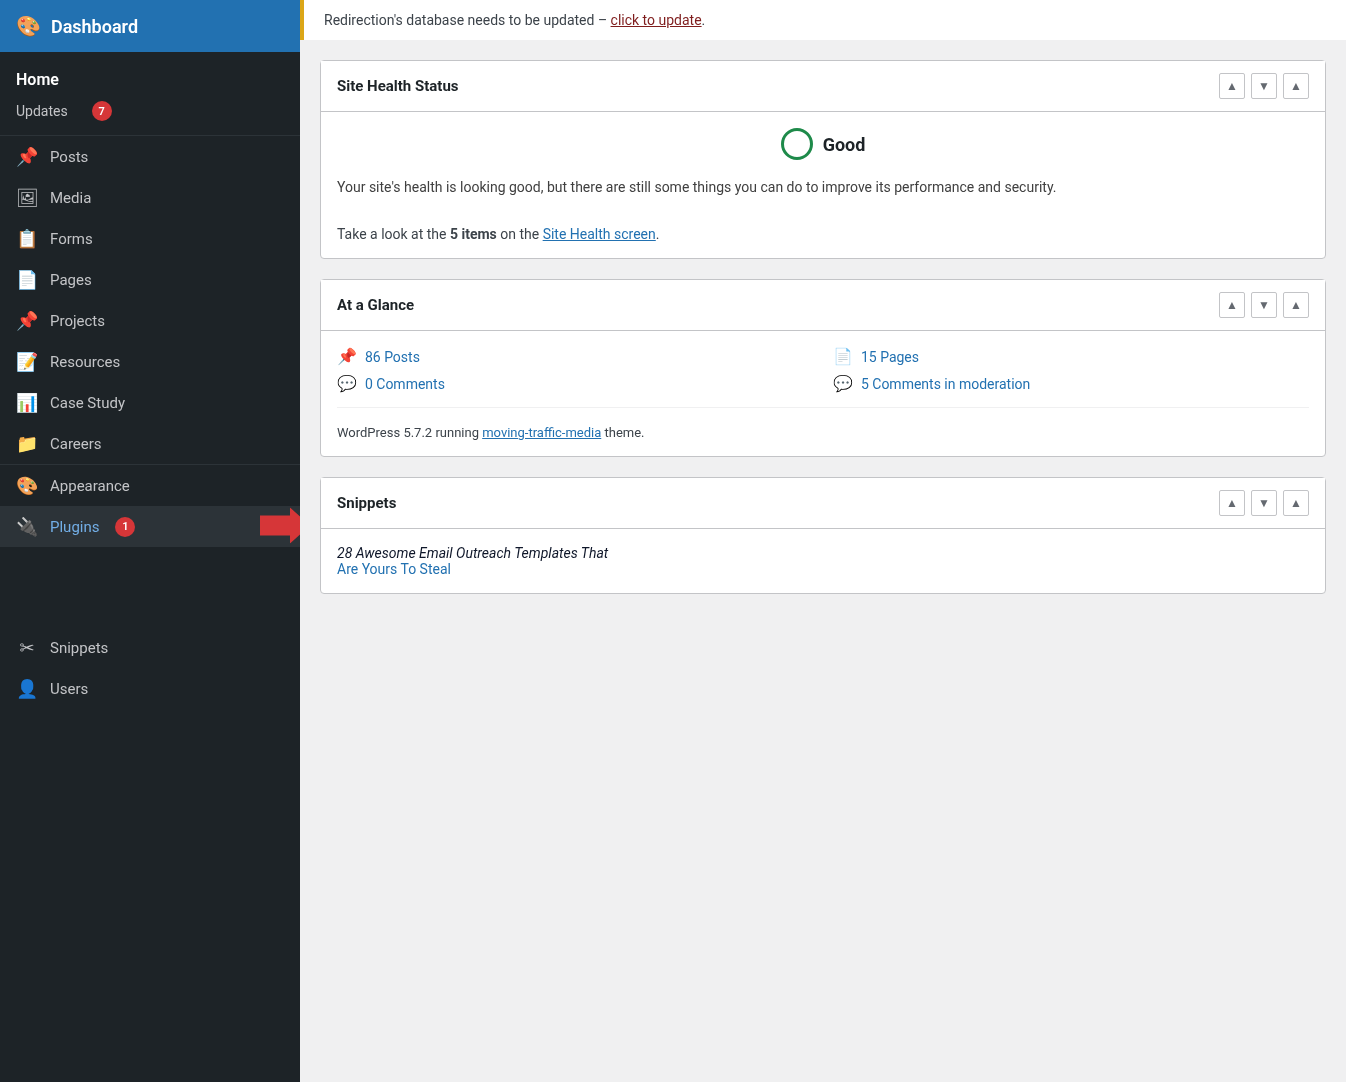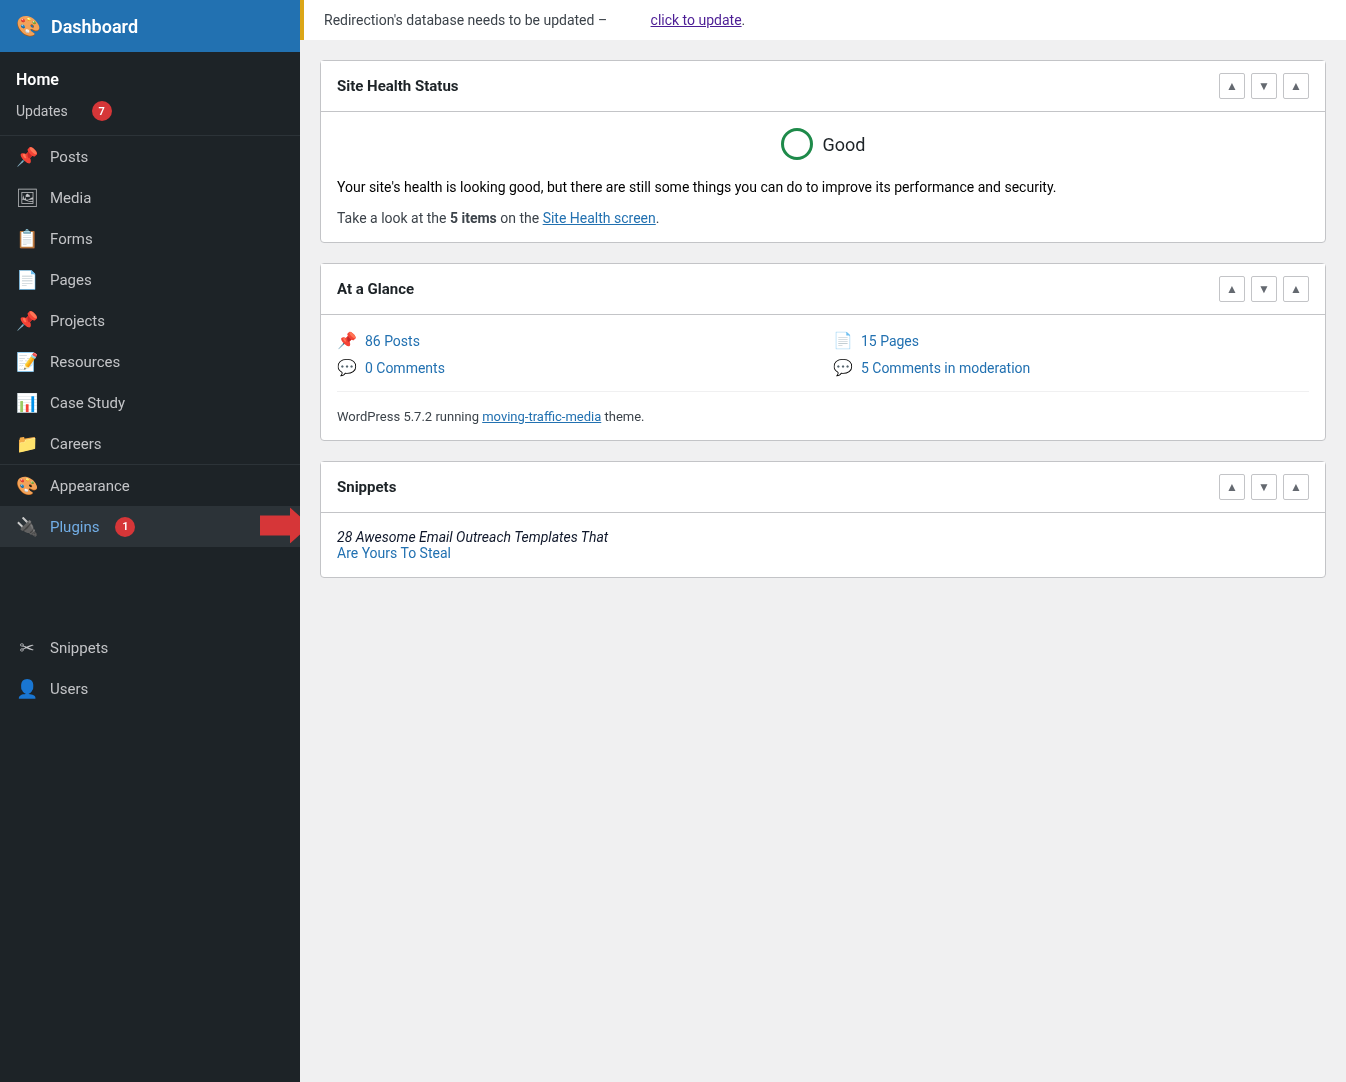--- a/index.html
+++ b/index.html
@@ -135,23 +135,22 @@
     .notice-bar {
       background: #fff;
       border-left: 4px solid #dba617;
       padding: 12px 20px;
       margin: 0;
       font-size: 14px;
       color: #3c434a;
     }
 
     .notice-bar a {
-      color: #4c1d95;
+      color: #7f1d1d;
       text-decoration: underline;
-      margin-left: 40px;
     }
 
     .content-area {
       padding: 20px 20px 20px 20px;
       display: flex;
       flex-direction: column;
       gap: 20px;
     }
 
     .widget-box {
@@ -211,29 +210,29 @@
     .health-circle {
       width: 32px;
       height: 32px;
       border-radius: 50%;
       border: 3px solid #1e8a4a;
       background: transparent;
     }
 
     .health-label {
       font-size: 18px;
-      font-weight: 400;
+      font-weight: 700;
       color: #1d2327;
     }
 
     .health-desc {
-      color: #000000;
+      color: #404040;
       font-size: 14px;
       line-height: 1.6;
-      margin-bottom: 12px;
+      margin-bottom: 28px;
     }
 
     .health-items {
       color: #3c434a;
       font-size: 14px;
     }
 
     .health-items a {
       color: #2271b1;
       text-decoration: underline;

